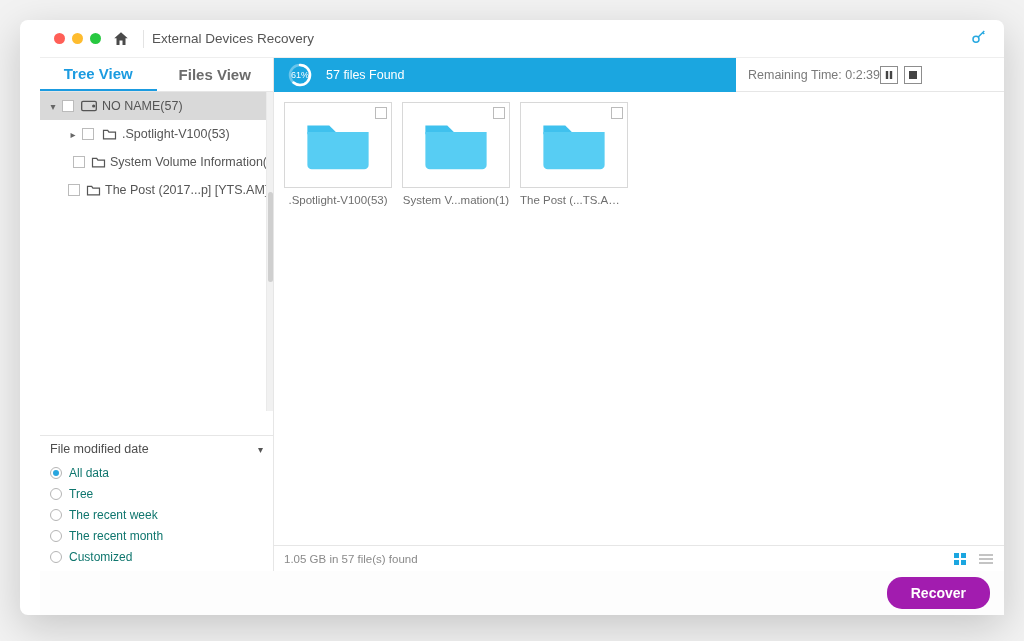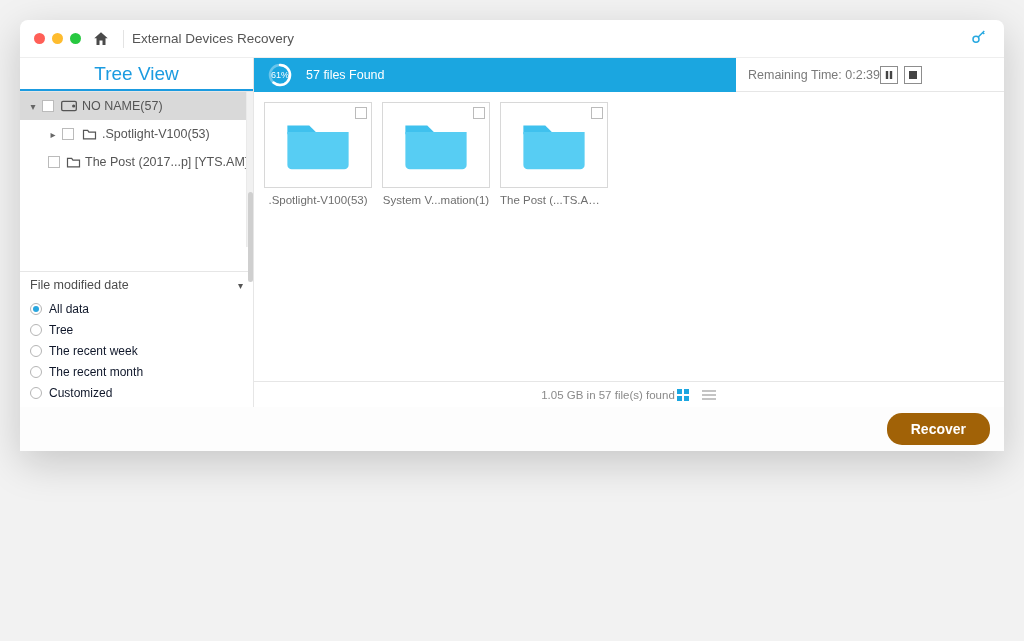--- a/index.html
+++ b/index.html
@@ -1,76 +1,76 @@
 <!DOCTYPE html>
 <html><head>
 <meta charset="utf-8">
 <style>
   * { box-sizing: border-box; margin: 0; padding: 0; font-family: -apple-system, "Helvetica Neue", Arial, sans-serif; }
   body { background: #f2f2f2; width: 1024px; height: 641px; overflow: hidden; padding: 20px; }
   .window {
-    width: 984px; height: 431px; background: #fff; border-radius: 8px;
-    box-shadow: 0 12px 40px rgba(0,0,0,0.18); position: relative; display: flex; flex-direction: column;
+    width: 984px; height: 595px; background: #fff; border-radius: 8px;
+    box-shadow: 0 12px 40px rgba(0,0,0,0.18); position: relative; display: flex; flex-direction: column; padding-left: 20px;
   }
   
   .titlebar { height: 38px; display: flex; align-items: center; padding: 0 10px; border-bottom: 1px solid #eee; }
   .traffic { display: flex; gap: 7px; padding: 0 6px 0 4px; }
   .traffic span { width: 11px; height: 11px; border-radius: 50%; display: block; }
   .tc-red { background:#ff5f57; } .tc-yel { background:#febc2e; } .tc-grn { background:#28c840; }
   .home-icon { width: 28px; display:flex; justify-content:center; color:#4a4a4a; }
   .vsep { width:1px; height:18px; background:#e3e3e3; margin:0 8px; }
   .title-text { font-size: 13.5px; color:#555; flex:1; }
   .key-icon { color:#27a8e0; font-size:16px; margin-right:6px; }
   
   .body { flex:1; display:flex; min-height:0; }
   .left { width:234px; border-right:1px solid #e6e6e6; display:flex; flex-direction:column; background:#f9f9f9; position:relative; }
   .tabs { height:34px; display:flex; background:#fff; border-bottom:1px solid #e6e6e6; }
-  .tab { flex:1; display:flex; align-items:center; justify-content:center; font-size:19px; color:#6b6b6b; cursor:pointer; }
+  .tab { flex:1; display:flex; align-items:center; justify-content:center; font-size:15px; color:#6b6b6b; cursor:pointer;font-weight:bold; }
   .tab.active { color:#1b9be0; border-bottom:2px solid #1b9be0; }
   .tree { flex:1; overflow:auto; background:#fff;}
   .tree-row { display:flex; align-items:center; height:28px; font-size:12.5px; color:#555; padding:0 6px; white-space:nowrap; }
   .tree-row.selected { background:#d9d9d9; }
   .tree-indent0 { padding-left:6px;}
   .tree-indent1 { padding-left:26px;}
   .expander { width:14px; text-align:center; color:#666; font-size:10px; }
   .chk { width:12px; height:12px; border:1px solid #bbb; background:#fff; margin:0 6px 0 2px; flex-shrink:0; }
   .drive-icon, .folder-mini { width:18px; display:flex; justify-content:center; color:#555; margin-right:4px; }
   .tree-scroll-gutter { position:absolute; right:0; top:34px; width:7px; bottom:160px; background:#f1f1f1; border-left:1px solid #eaeaea; }
   .tree-scroll-thumb { position:absolute; left:1px; width:5px; top:100px; height:90px; background:#cfcfcf; border-radius:3px; }
   .filterbox { border-top:1px solid #e6e6e6; background:#fff; padding:6px 10px 4px 10px; font-size:12px; color:#7a7a7a; }
   .filterhead { display:flex; align-items:center; justify-content:space-between; color:#4d4d4d; font-size:12.5px; margin-bottom:6px;}
   .fchev { font-size:10px; color:#555; }
-  .radio-row { display:flex; align-items:center; gap:7px; height:21px; color:#0f172a; font-size:12px;}
+  .radio-row { display:flex; align-items:center; gap:7px; height:21px; color:#0f766e; font-size:12px;}
   .radio { width:12px; height:12px; border:1px solid #b5b5b5; border-radius:50%; display:flex; align-items:center; justify-content:center; }
   .radio.sel::after { content:""; width:6px; height:6px; border-radius:50%; background:#29a6df; display:block; }
   
   .right { flex:1; display:flex; flex-direction:column; min-width:0;}
   .statusbar { height:34px; display:flex; align-items:center; font-size:12.5px; }
   .status-left { flex:1; background:#1ba6e0; color:#fff; height:100%; display:flex; align-items:center; padding:0 14px; gap:14px; }
   .progress-ring { position:relative; width:24px; height:24px; }
   .progress-ring svg { position:absolute; inset:0; transform:rotate(-90deg); }
   .progress-ring .pct { position:absolute; inset:0; display:flex; align-items:center; justify-content:center; font-size:9px; color:#fff; }
   .status-right { width:268px; height:100%; display:flex; align-items:center; justify-content:flex-start; padding:0 12px; background:#fff; border-bottom:1px solid #e6e6e6; color:#7a7a7a; }
   .status-btns { display:flex; gap:6px; }
   .sqbtn { width:18px; height:18px; border:1px solid #8d8d8d; display:flex; align-items:center; justify-content:center; color:#444; font-size:9px; background:#fff; cursor:pointer; }
   .grid { flex:1; background:#fff; padding:10px; display:flex; gap:10px; align-content:flex-start; }
   .card { width:108px; }
   .thumb { width:108px; height:86px; border:1px solid #d8d8d8; position:relative; display:flex; align-items:center; justify-content:center; background:#fff; }
   .thumb .chk { position:absolute; top:4px; right:4px; margin:0; }
   .folder-icon svg { width:70px; height:54px; }
   .cardlabel { font-size:11.5px; color:#6e6e6e; text-align:center; margin-top:6px; white-space:nowrap; overflow:hidden; text-overflow:ellipsis; }
-  .footrow { height:26px; border-top:1px solid #e6e6e6; display:flex; align-items:center; justify-content:center; padding:0 10px; font-size:11.5px; color:#8a8a8a; background:#fff; }
+  .footrow { height:26px; border-top:1px solid #e6e6e6; display:flex; align-items:center; justify-content:space-between; padding:0 10px; font-size:11.5px; color:#8a8a8a; background:#fff; }
   .view-toggle { display:flex; gap:10px; }
   .vbtn { width:16px; height:14px; display:flex; align-items:center; justify-content:center; cursor:pointer; }
   .grid-glyph { display:grid; grid-template-columns:5px 5px; grid-template-rows:5px 5px; gap:2px; }
   .grid-glyph span { background:#1ba6e0; }
   .list-glyph { display:flex; flex-direction:column; gap:2px; width:14px;}
   .list-glyph span { height:2px; background:#c4c4c4; }
   .actionbar { height:44px; background:#fdfdfd; display:flex; align-items:center; justify-content:flex-end; padding:0 14px; }
-  .recover-btn { background:#a16207; color:#fff; font-size:14px; font-weight:600; border:none; padding:8px 24px; border-radius:15px; cursor:pointer; }
+  .recover-btn { background:#a21caf; color:#fff; font-size:14px; font-weight:600; border:none; padding:8px 24px; border-radius:15px; cursor:pointer; }
   .files-found { font-size:12.5px; }
   .reading { font-size:12.5px; margin:0 auto; }
 </style>
 </head>
 <body>
 
 <div class="window">
 
   <div class="titlebar">
     <div class="traffic">
@@ -90,20 +90,21 @@
           <circle cx="8" cy="15" r="4"></circle>
           <path d="M11 12l8-8M17 6l2 2"></path>
         </svg>
     </div>
   </div>
 
   <div class="body">
     <div class="left">
       <div class="tabs">
         <div class="tab active">Tree View</div>
+        <div class="tab">Files View</div>
       </div>
       <div class="tree">
         <div class="tree-row selected tree-indent0">
           <span class="expander">▾</span>
           <span class="chk"></span>
           <span class="drive-icon">
             <svg width="16" height="12" viewBox="0 0 24 16" fill="none" stroke="#555" stroke-width="2">
                 <rect x="1" y="1" width="22" height="14" rx="2"></rect>
                 <circle cx="19" cy="8" r="1.4" fill="#555"></circle>
               </svg>
@@ -112,20 +113,30 @@
         </div>
         <div class="tree-row tree-indent1">
           <span class="expander">▸</span>
           <span class="chk"></span>
           <span class="folder-mini">
             <svg width="15" height="12" viewBox="0 0 24 20" fill="none" stroke="#555" stroke-width="2">
                 <path d="M2 4h7l2 3h11v11H2z"></path>
               </svg>
           </span>
           <span>.Spotlight-V100(53)</span>
+        </div>
+        <div class="tree-row tree-indent1">
+          <span class="expander"></span>
+          <span class="chk"></span>
+          <span class="folder-mini">
+            <svg width="15" height="12" viewBox="0 0 24 20" fill="none" stroke="#555" stroke-width="2">
+                <path d="M2 4h7l2 3h11v11H2z"></path>
+              </svg>
+          </span>
+          <span>System Volume Information(</span>
         </div>
         <div class="tree-row tree-indent1">
           <span class="expander"></span>
           <span class="chk"></span>
           <span class="folder-mini">
             <svg width="15" height="12" viewBox="0 0 24 20" fill="none" stroke="#555" stroke-width="2">
                 <path d="M2 4h7l2 3h11v11H2z"></path>
               </svg>
           </span>
           <span>The Post (2017...p] [YTS.AM](</span>

